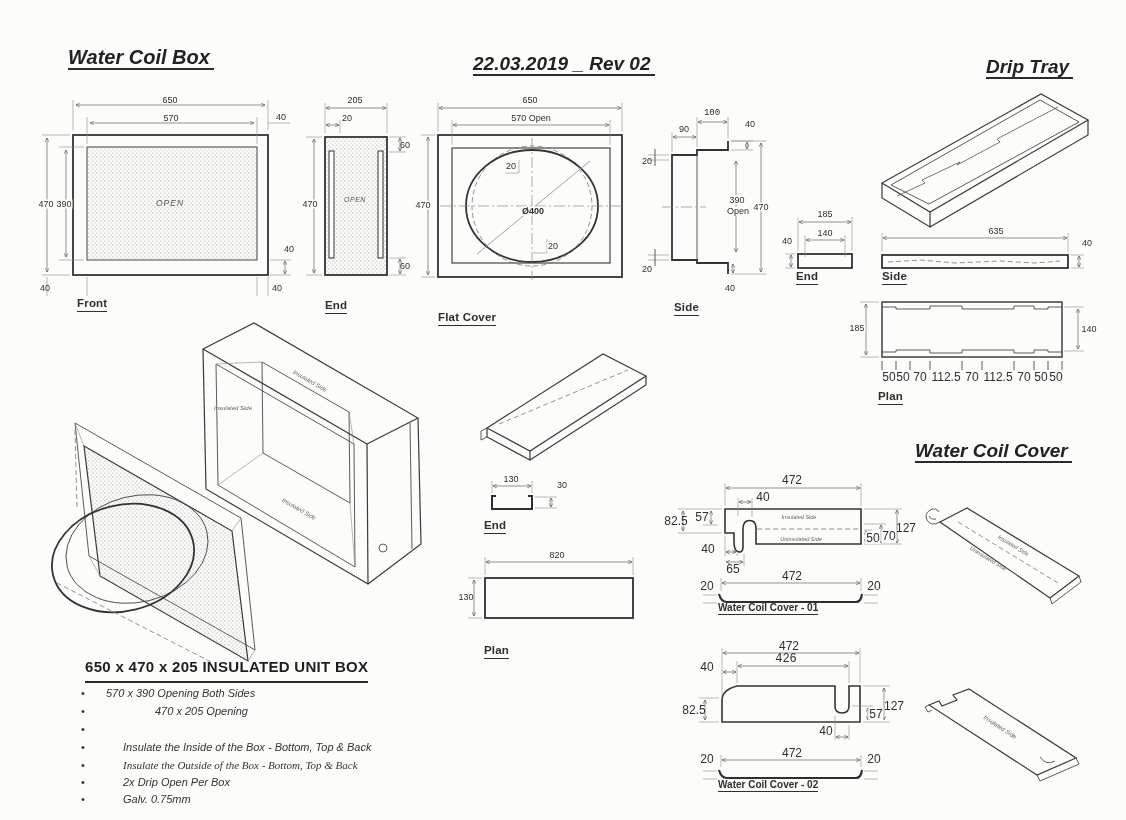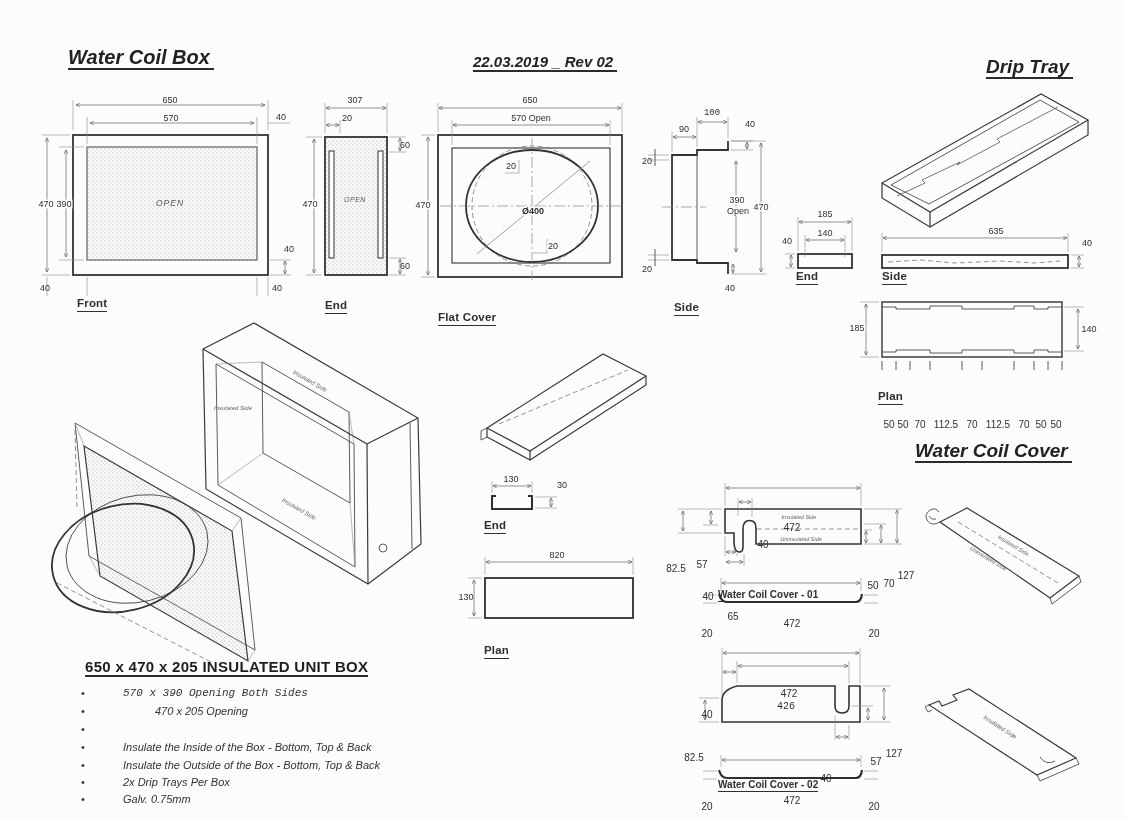--- a/index.html
+++ b/index.html
@@ -10,30 +10,30 @@
   .thick2{stroke:#333;stroke-width:1.6;fill:none}
   .med{stroke:#3a3a3a;stroke-width:1.2;fill:none}
   .thin{stroke:#4a4a4a;stroke-width:0.9;fill:none}
   .ext{stroke:#8a8a8a;stroke-width:0.6;fill:none}
   .dim{stroke:#666;stroke-width:0.7;fill:none;marker-start:url(#ar);marker-end:url(#ar)}
   .dashl{stroke:#777;stroke-width:0.8;stroke-dasharray:5 3;fill:none}
   .cl{stroke:#888;stroke-width:0.7;stroke-dasharray:11 3 2 3;fill:none}
   .crinkle{stroke:#555;stroke-width:0.8;fill:none}
   .t{position:absolute;color:#2f2f2f;white-space:nowrap;line-height:1;}
   .d{font-size:9px;transform:translate(-50%,-50%);}
-  .sm{font-size:10px;margin-top:48px;}
+  .sm{font-size:12px;}
   .bg{background:#fcfcfa;padding:0 1px;}
   .vl{font-weight:bold;font-size:11.5px;border-bottom:1.5px solid #2f2f2f;padding-bottom:1px;letter-spacing:.2px;}
   .ttl{font-style:italic;font-weight:bold;font-size:20px;color:#222;border-bottom:2px solid #2b2b2b;padding:0 4px 1px 0;}
   .open{font-style:italic;font-size:8.5px;color:#555;transform:translate(-50%,-50%);letter-spacing:1px;}
   .open7{font-size:7px;letter-spacing:.5px;}
   .iso{font-style:italic;font-size:6px;color:#666;}
   .blt{font-style:italic;font-size:11px;color:#333;}
   .bdot{font-size:11px;color:#333;}
-  .bttl{font-weight:bold;font-size:15px;color:#1e1e1e;border-bottom:2px solid #2b2b2b;padding-bottom:1px;letter-spacing:.3px;}
+  .bttl{font-weight:bold;font-size:15px;color:#1e1e1e;border-bottom:2px solid #2b2b2b;padding-bottom:7px;letter-spacing:.3px;}
   .cvl{font-weight:bold;font-size:10px;border-bottom:1.3px solid #2f2f2f;padding-bottom:1px;}
 </style>
 </head>
 <body>
 
 <div id="page">
 
 <svg width="1126" height="820" viewBox="0 0 1126 820">
   <defs>
     <marker id="ar" viewBox="0 0 10 10" refX="9" refY="5" markerWidth="7" markerHeight="7" orient="auto-start-reverse">
@@ -328,36 +328,36 @@
 
   <g>
     <path d="M929,705 L939,701 L942,706 L957,700 L953,695 L969,689 L1076,758 L1037,775 Z" class="med" stroke-width="1.1"></path>
     <path d="M929,705 L925,707 L928,712 L932,710" class="thin"></path>
     <path d="M1037,775 L1040,781 L1079,764 L1076,758" class="thin"></path>
     <path d="M1040,757 Q1046,766 1055,761" class="thin"></path>
   </g>
 </svg>
 
 <span class="t ttl" style="left:68px;top:47px;">Water Coil Box</span>
-<span class="t ttl" style="left:473px;top:54px;font-size:15px;">22.03.2019 _ Rev 02</span>
+<span class="t ttl" style="left:473px;top:54px;font-size:19px;">22.03.2019 _ Rev 02</span>
 <span class="t ttl" style="left:986px;top:57px;font-size:19px;">Drip Tray</span>
 <span class="t ttl" style="left:915px;top:441px;font-size:19px;">Water Coil Cover</span>
 
 <span class="t d" style="left:170px;top:100px;">650</span>
 <span class="t d" style="left:171px;top:118px;">570</span>
 <span class="t d" style="left:281px;top:117px;">40</span>
 <span class="t d bg" style="left:46px;top:204px;">470</span>
 <span class="t d bg" style="left:64px;top:204px;">390</span>
 <span class="t open" style="left:170px;top:203px;">OPEN</span>
 <span class="t d" style="left:289px;top:249px;">40</span>
 <span class="t d" style="left:45px;top:288px;">40</span>
 <span class="t d" style="left:277px;top:288px;">40</span>
 <span class="t vl" style="left:77px;top:298px;">Front</span>
 
-<span class="t d" style="left:355px;top:100px;">307</span>
+<span class="t d" style="left:355px;top:100px;">205</span>
 <span class="t d" style="left:347px;top:118px;">20</span>
 <span class="t d" style="left:405px;top:145px;">60</span>
 <span class="t d" style="left:405px;top:266px;">60</span>
 <span class="t d bg" style="left:310px;top:204px;">470</span>
 <span class="t open open7" style="left:355px;top:199px;">OPEN</span>
 <span class="t vl" style="left:325px;top:300px;">End</span>
 
 <span class="t d" style="left:530px;top:100px;">650</span>
 <span class="t d" style="left:531px;top:118px;">570 Open</span>
 <span class="t d bg" style="left:423px;top:205px;">470</span>
@@ -403,49 +403,49 @@
 
 <span class="t d" style="left:511px;top:479px;">130</span>
 <span class="t d" style="left:562px;top:485px;">30</span>
 <span class="t vl" style="left:484px;top:520px;">End</span>
 <span class="t d" style="left:557px;top:555px;">820</span>
 <span class="t d" style="left:466px;top:597px;">130</span>
 <span class="t vl" style="left:484px;top:645px;">Plan</span>
 
 <span class="t bttl" style="left:85px;top:659px;">650 x 470 x 205 INSULATED UNIT BOX</span>
 <span class="t bdot" style="left:81px;top:688px;">•</span>
-<span class="t blt" style="left:123px;top:688px;font-family:Liberation Mono, monospace;">570 x 390 Opening Both  Sides</span>
+<span class="t blt" style="left:106px;top:688px;">570 x 390 Opening Both  Sides</span>
 <span class="t bdot" style="left:81px;top:706px;">•</span>
 <span class="t blt" style="left:123px;top:706px;margin-left:32px;">470 x 205 Opening</span>
 <span class="t bdot" style="left:81px;top:724px;">•</span>
 <span class="t bdot" style="left:81px;top:742px;">•</span>
 <span class="t blt" style="left:123px;top:742px;">Insulate the Inside of the  Box - Bottom,  Top &amp; Back</span>
 
 <span class="t bdot" style="left:81px;top:760px;">•</span>
-<span class="t blt" style="left:123px;top:760px;">Insulate the Outside of the Box - Bottom,  Top &amp; Back</span>
+<span class="t blt" style="left:123px;top:760px;font-family:Liberation Serif, serif;">Insulate the Outside of the Box - Bottom,  Top &amp; Back</span>
 <span class="t bdot" style="left:81px;top:777px;">•</span>
-<span class="t blt" style="left:123px;top:777px;">2x Drip Trays Per Box</span>
+<span class="t blt" style="left:123px;top:777px;">2x Drip Open Per Box</span>
 <span class="t bdot" style="left:81px;top:794px;">•</span>
 <span class="t blt" style="left:123px;top:794px;">Galv.  0.75mm</span>
 
 <span class="t d sm" style="left:792px;top:480px;">472</span>
 <span class="t d sm" style="left:763px;top:497px;">40</span>
 <span class="t d sm" style="left:676px;top:521px;">82.5</span>
 <span class="t d sm bg" style="left:702px;top:517px;">57</span>
 <span class="t iso" style="left:799px;top:518px;transform:translate(-50%,-50%);font-size:5.5px;">Insulated Side</span>
 <span class="t iso" style="left:801px;top:540px;transform:translate(-50%,-50%);font-size:5.5px;">Uninsulated Side</span>
 <span class="t d sm bg" style="left:873px;top:538px;">50</span>
 <span class="t d sm bg" style="left:889px;top:536px;">70</span>
 <span class="t d sm" style="left:906px;top:528px;">127</span>
 <span class="t d sm" style="left:708px;top:549px;">40</span>
 <span class="t d sm" style="left:733px;top:569px;">65</span>
 <span class="t d sm" style="left:707px;top:586px;">20</span>
 <span class="t d sm" style="left:792px;top:576px;">472</span>
 <span class="t d sm" style="left:874px;top:586px;">20</span>
-<span class="t cvl" style="left:718px;top:590px;text-align:right;">Water Coil Cover - 01</span>
+<span class="t cvl" style="left:718px;top:603px;text-align:right;">Water Coil Cover - 01</span>
 <span class="t iso" style="left:1013px;top:546px;transform:translate(-50%,-50%) rotate(31deg);font-size:5.5px;">Insulated Side</span>
 <span class="t iso" style="left:988px;top:559px;transform:translate(-50%,-50%) rotate(31deg);font-size:5.5px;">Uninsulated Side</span>
 
 <span class="t d sm" style="left:789px;top:646px;">472</span>
 <span class="t d sm" style="left:786px;top:659px;font-family:Liberation Mono, monospace;">426</span>
 <span class="t d sm" style="left:707px;top:667px;">40</span>
 <span class="t d sm" style="left:694px;top:710px;">82.5</span>
 <span class="t d sm" style="left:894px;top:706px;">127</span>
 <span class="t d sm bg" style="left:876px;top:714px;">57</span>
 <span class="t d sm" style="left:826px;top:731px;">40</span>

